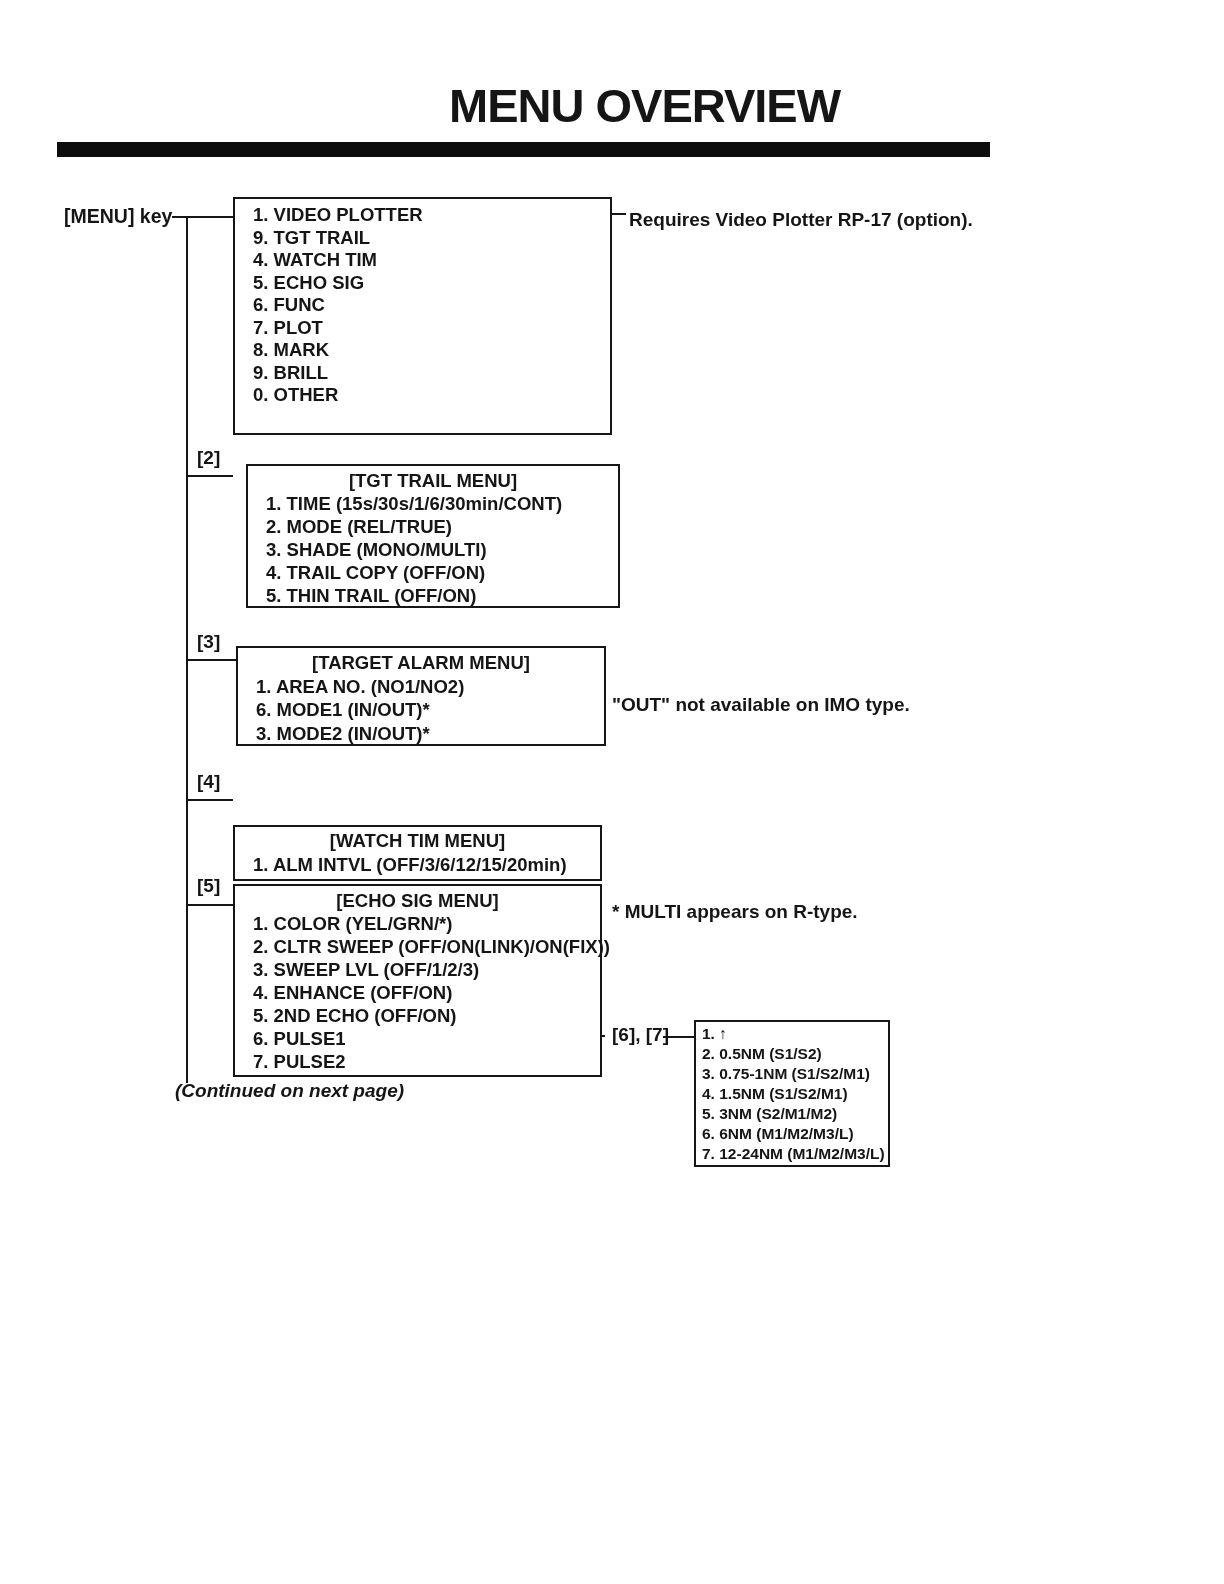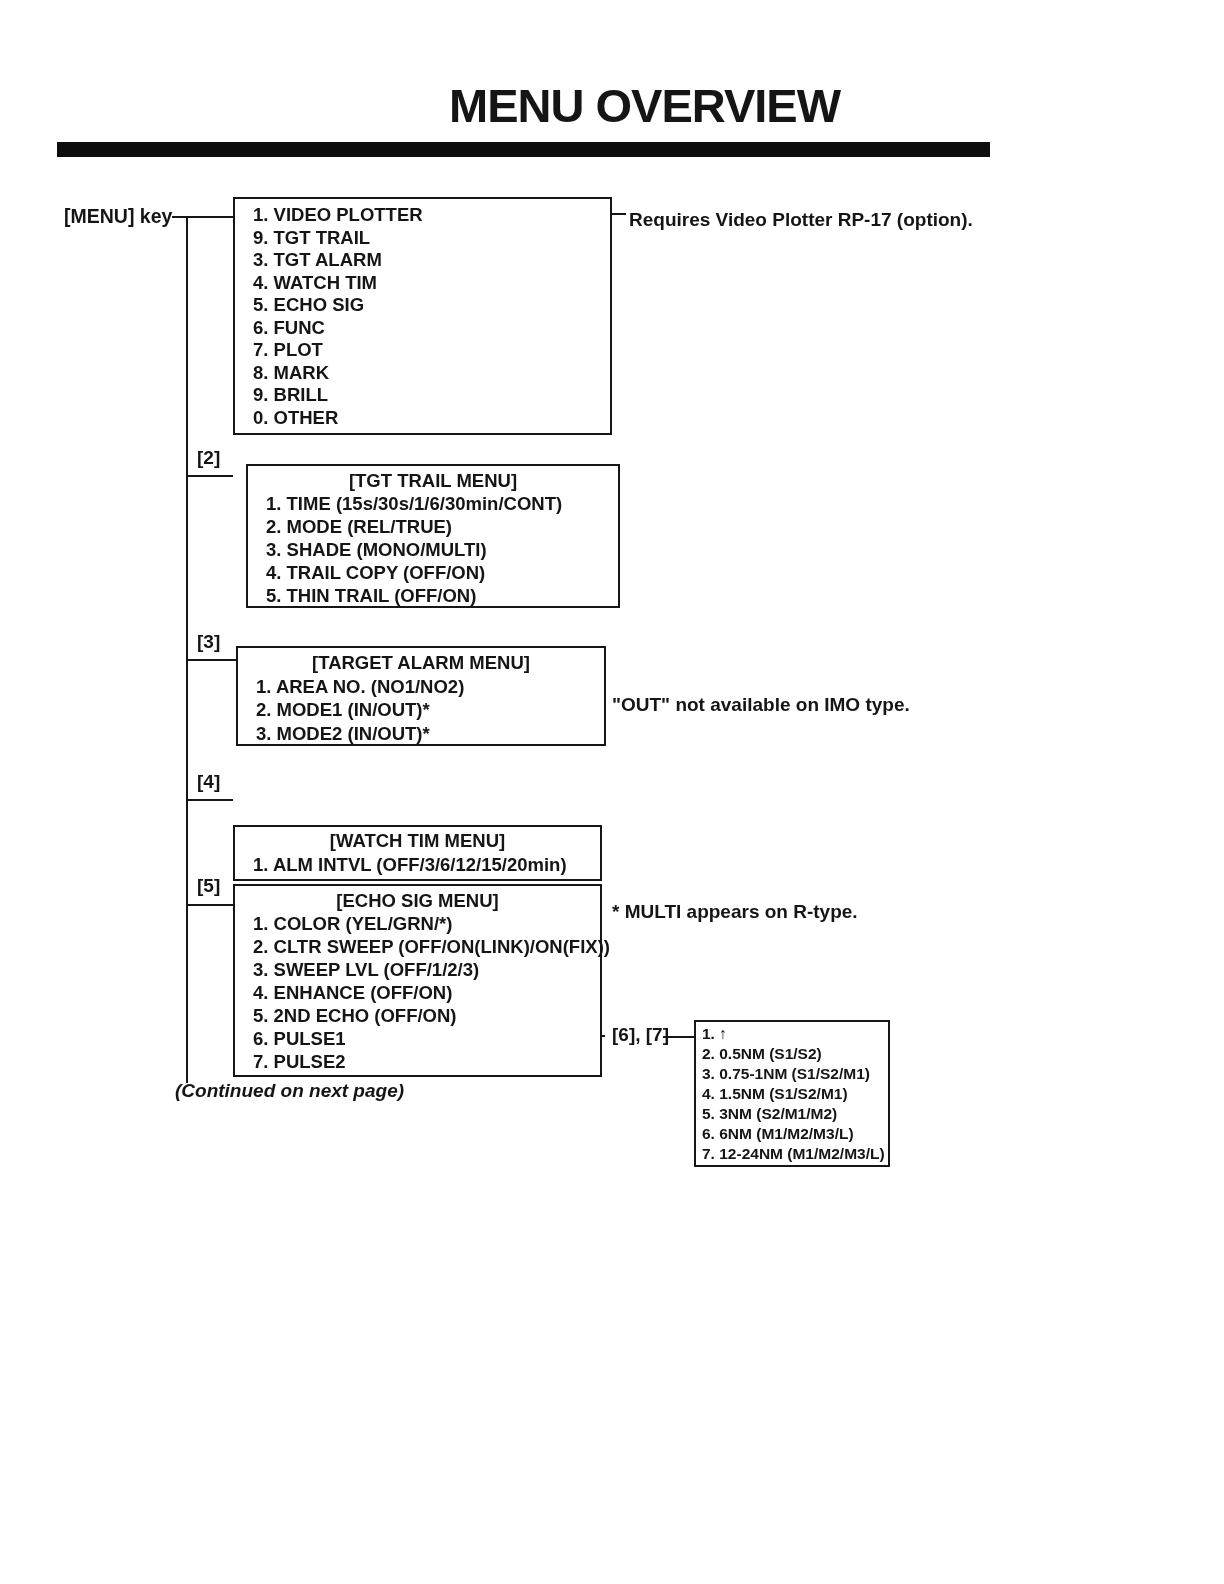--- a/index.html
+++ b/index.html
@@ -83,21 +83,20 @@
   <div class="ref" style="left:197px;top:447px;">[2]</div>
   <div class="ref" style="left:197px;top:631px;">[3]</div>
   <div class="ref" style="left:197px;top:771px;">[4]</div>
   <div class="ref" style="left:197px;top:875px;">[5]</div>
   <div class="ref" style="left:612px;top:1024px;">[6], [7]</div>
 
   <div class="menu-box b1">
     <div>
         <div class="menu-item">1. VIDEO PLOTTER</div>
         <div class="menu-item">9. TGT TRAIL</div>
-        <div class="menu-item">3. TGT ALARM</div>
         <div class="menu-item">4. WATCH TIM</div>
         <div class="menu-item">5. ECHO SIG</div>
         <div class="menu-item">6. FUNC</div>
         <div class="menu-item">7. PLOT</div>
         <div class="menu-item">8. MARK</div>
         <div class="menu-item">9. BRILL</div>
         <div class="menu-item">0. OTHER</div>
       </div>
   </div>
 
@@ -109,21 +108,21 @@
         <div class="menu-item">3. SHADE (MONO/MULTI)</div>
         <div class="menu-item">4. TRAIL COPY (OFF/ON)</div>
         <div class="menu-item">5. THIN TRAIL (OFF/ON)</div>
       </div>
   </div>
 
   <div class="menu-box b3">
     <div class="box-title">[TARGET ALARM MENU]</div>
     <div>
         <div class="menu-item">1. AREA NO. (NO1/NO2)</div>
-        <div class="menu-item">2. MODE1 (IN/OUT)*</div>
+        <div class="menu-item">6. MODE1 (IN/OUT)*</div>
         <div class="menu-item">3. MODE2 (IN/OUT)*</div>
       </div>
   </div>
 
   <div class="menu-box b4">
     <div class="box-title">[WATCH TIM MENU]</div>
     <div>
         <div class="menu-item">1. ALM INTVL (OFF/3/6/12/15/20min)</div>
       </div>
   </div>

